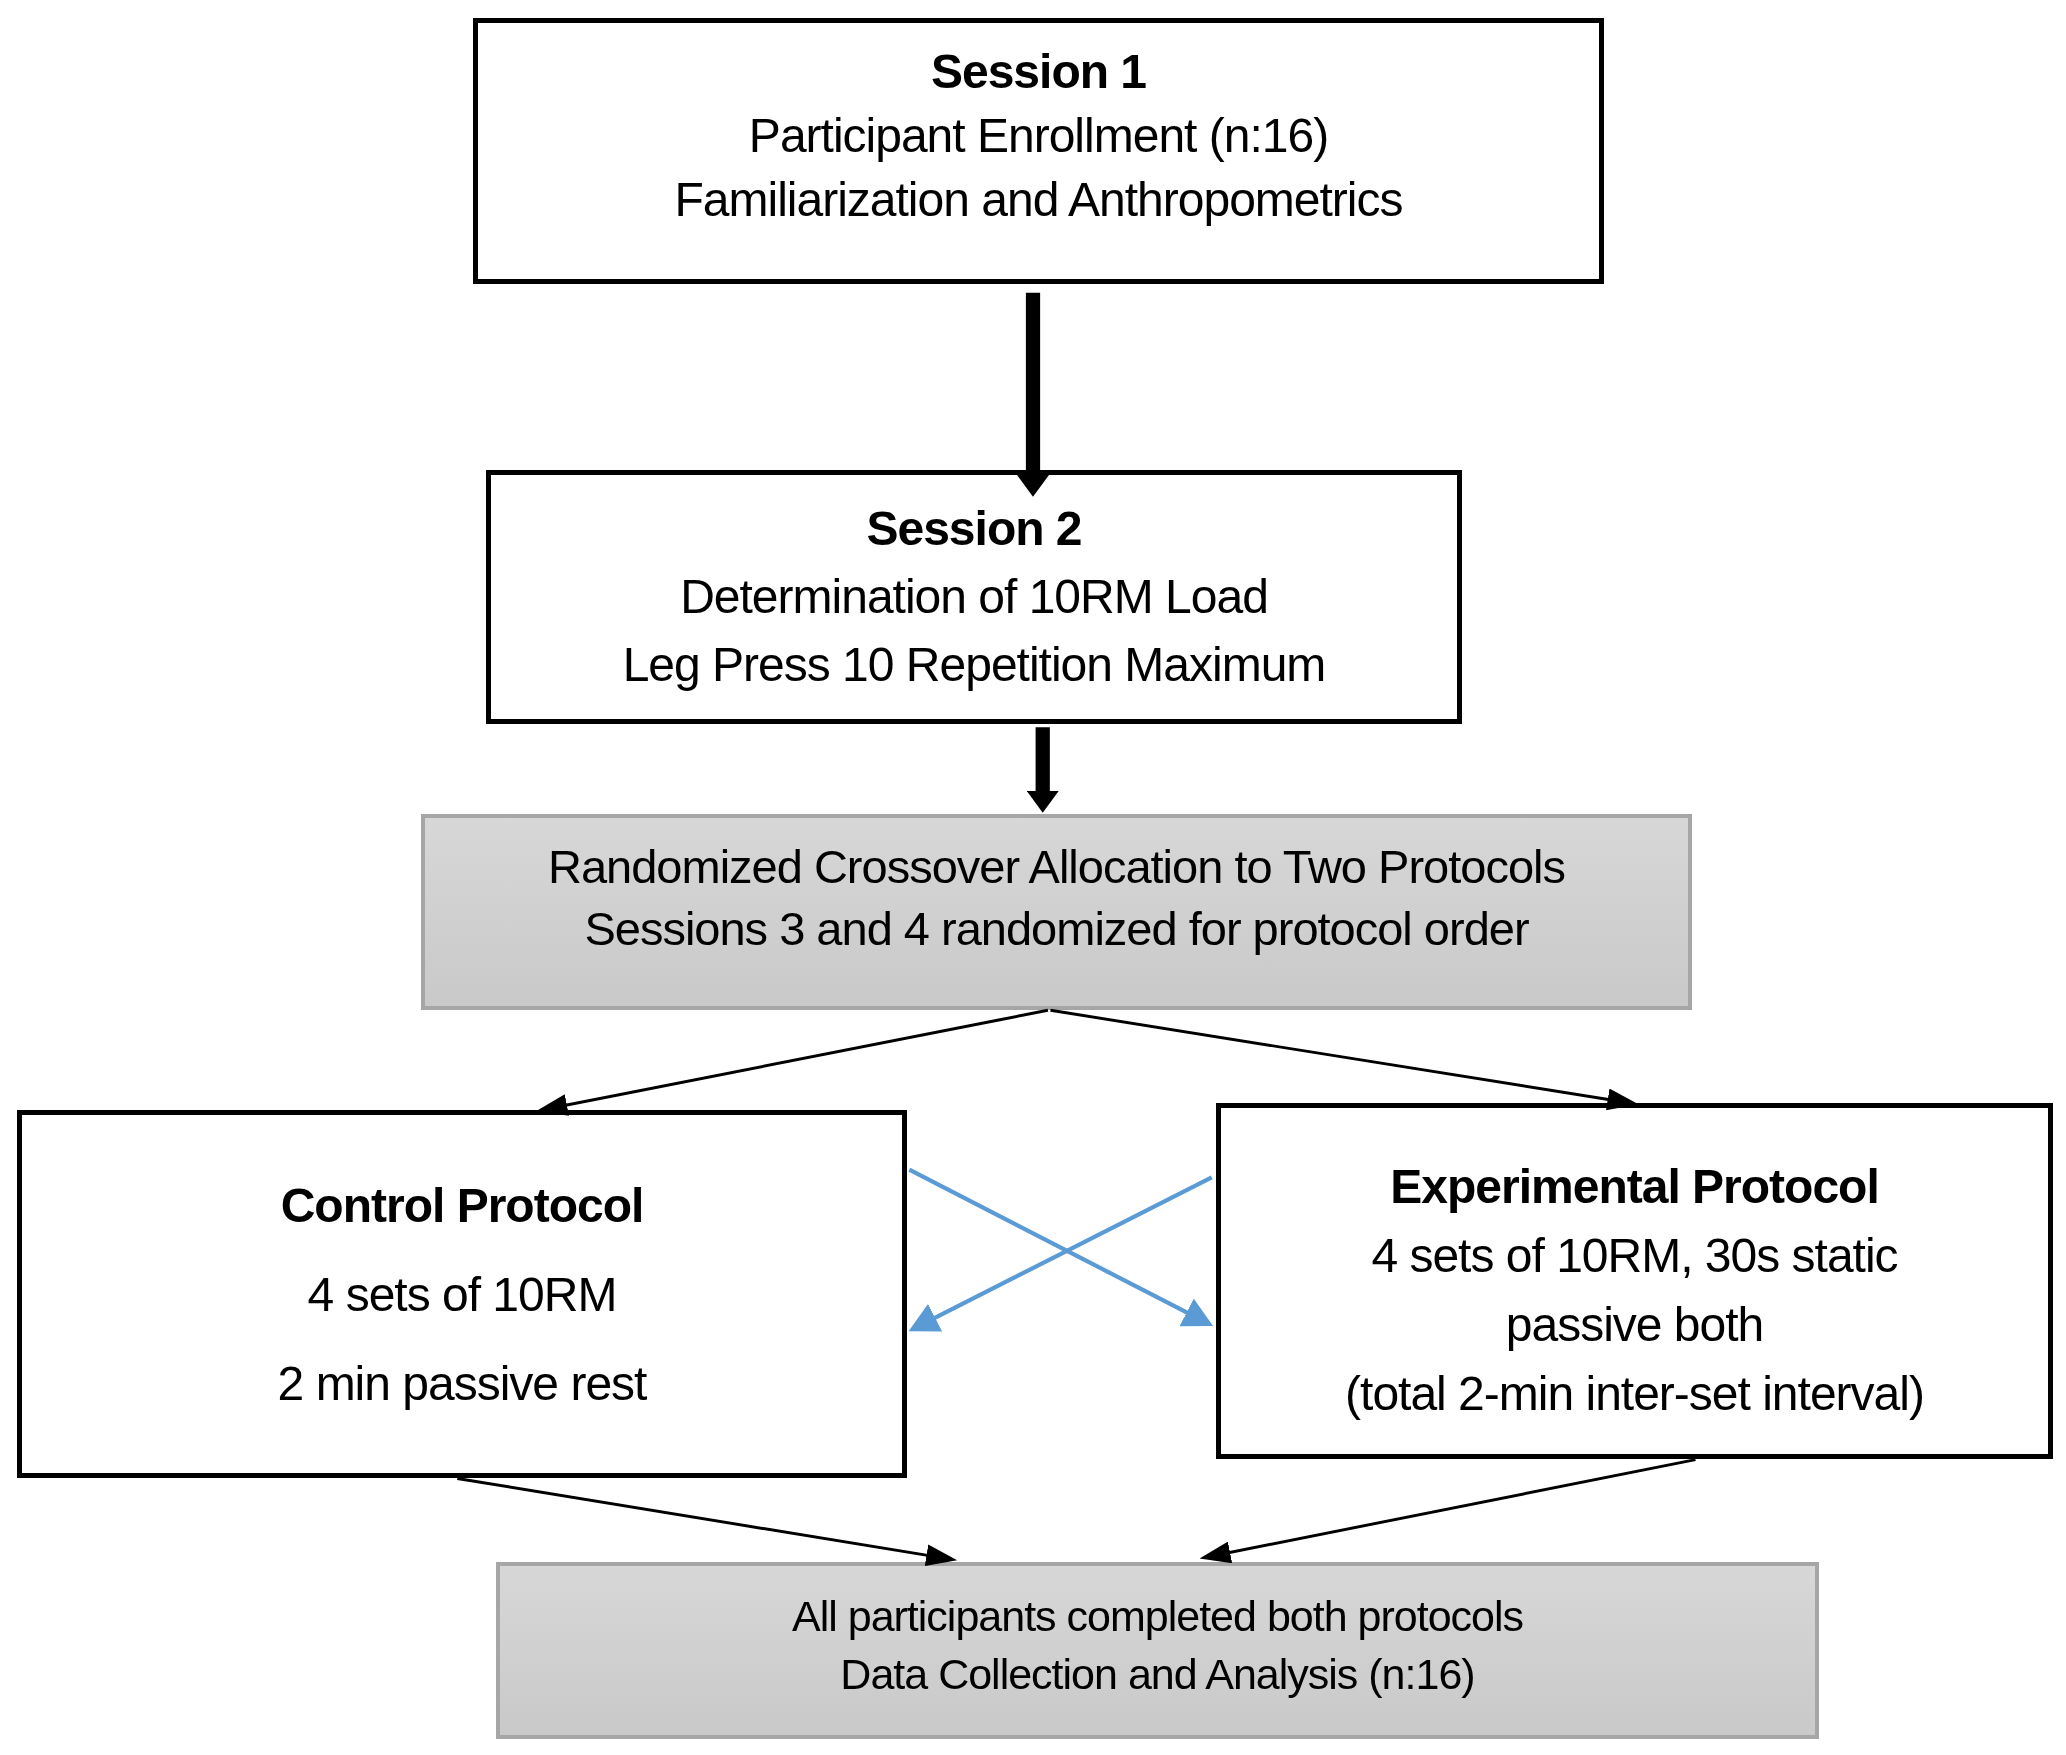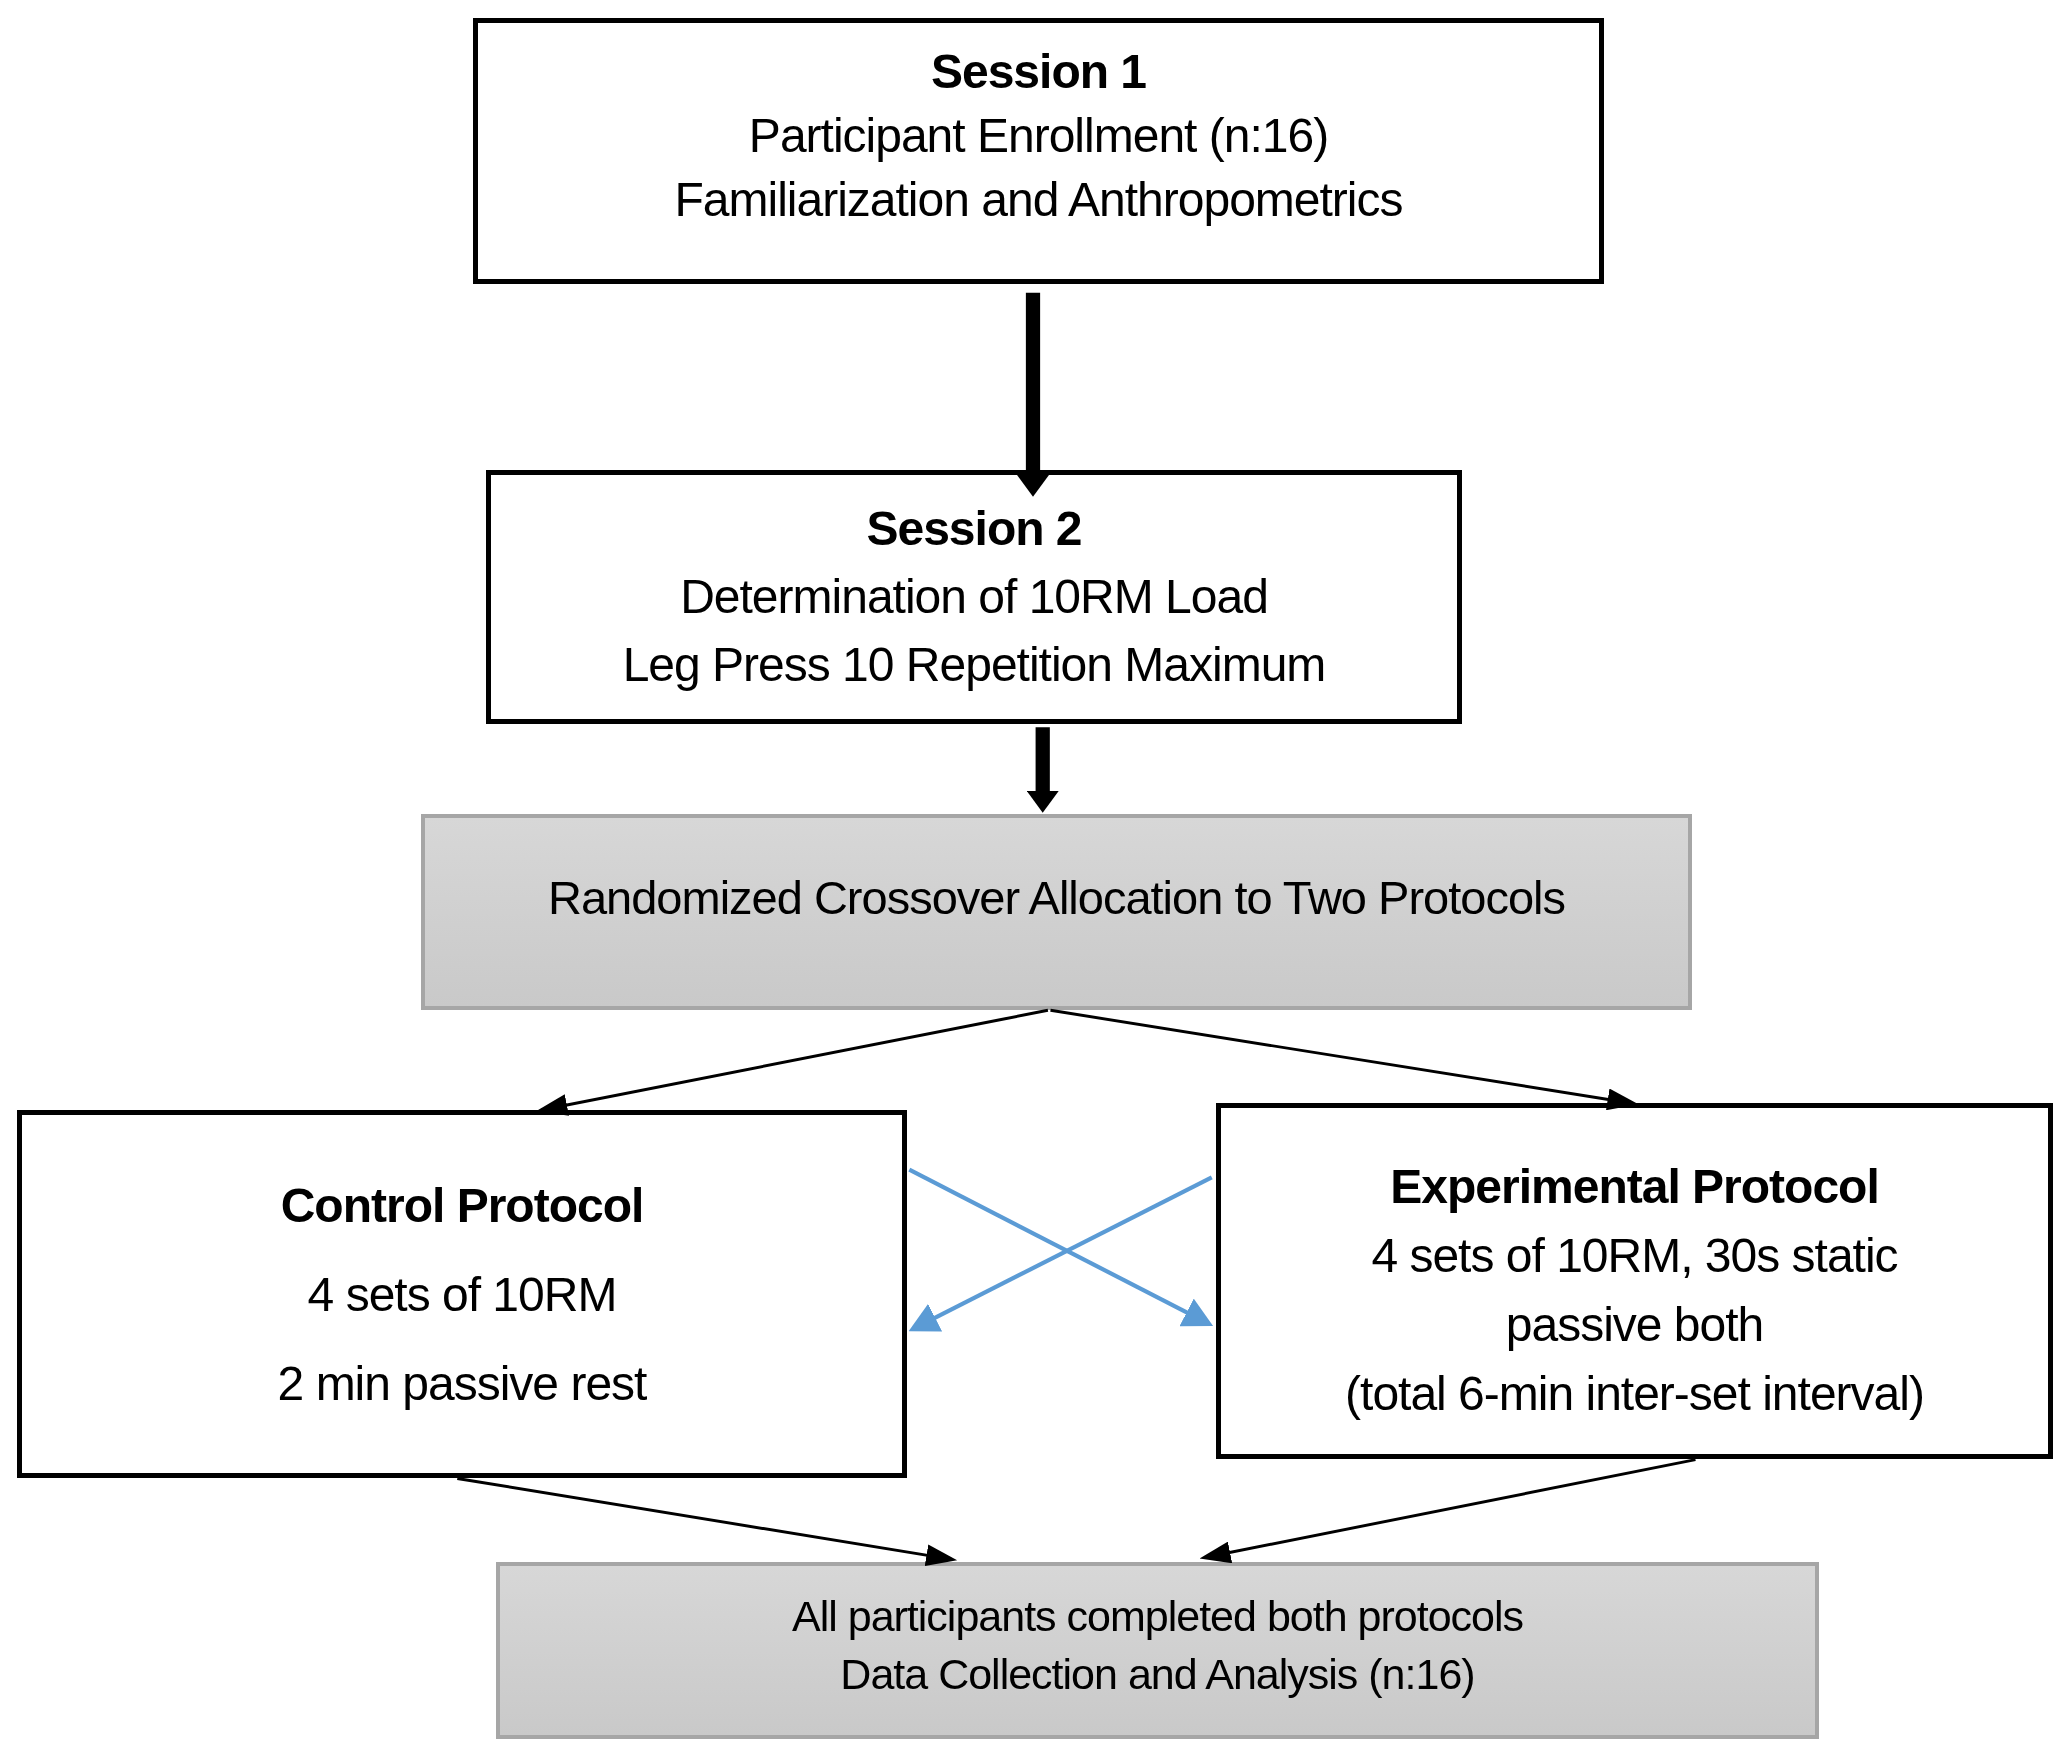--- a/index.html
+++ b/index.html
@@ -53,33 +53,34 @@
   </div>
 
   <div class="box solid" id="box-session2">
     <div class="line bold">Session 2</div>
     <div class="line">Determination of 10RM Load</div>
     <div class="line">Leg Press 10 Repetition Maximum</div>
   </div>
 
   <div class="box gray" id="box-allocation">
     <div class="line">Randomized Crossover Allocation to Two Protocols</div>
+    <div class="line">Sessions 3 and 4 randomized for protocol order</div>
   </div>
 
   <div class="box solid" id="box-control">
     <div class="line bold">Control Protocol</div>
     <div class="line">4 sets of 10RM</div>
     <div class="line">2 min passive rest</div>
   </div>
 
   <div class="box solid" id="box-experimental">
     <div class="line bold">Experimental Protocol</div>
     <div class="line">4 sets of 10RM, 30s static</div>
     <div class="line">passive both</div>
-    <div class="line">(total 6-min inter-set interval)</div>
+    <div class="line">(total 2-min inter-set interval)</div>
   </div>
 
   <div class="box gray" id="box-completion">
     <div class="line">All participants completed both protocols</div>
     <div class="line">Data Collection and Analysis (n:16)</div>
   </div>
 
   <svg class="arrows" width="2066" height="1755" viewBox="0 0 3190 2710">
     <defs>
       <marker id="m-thick" viewBox="0 0 34 50" markerWidth="34" markerHeight="50" refX="17" refY="25" orient="auto" markerUnits="userSpaceOnUse">

